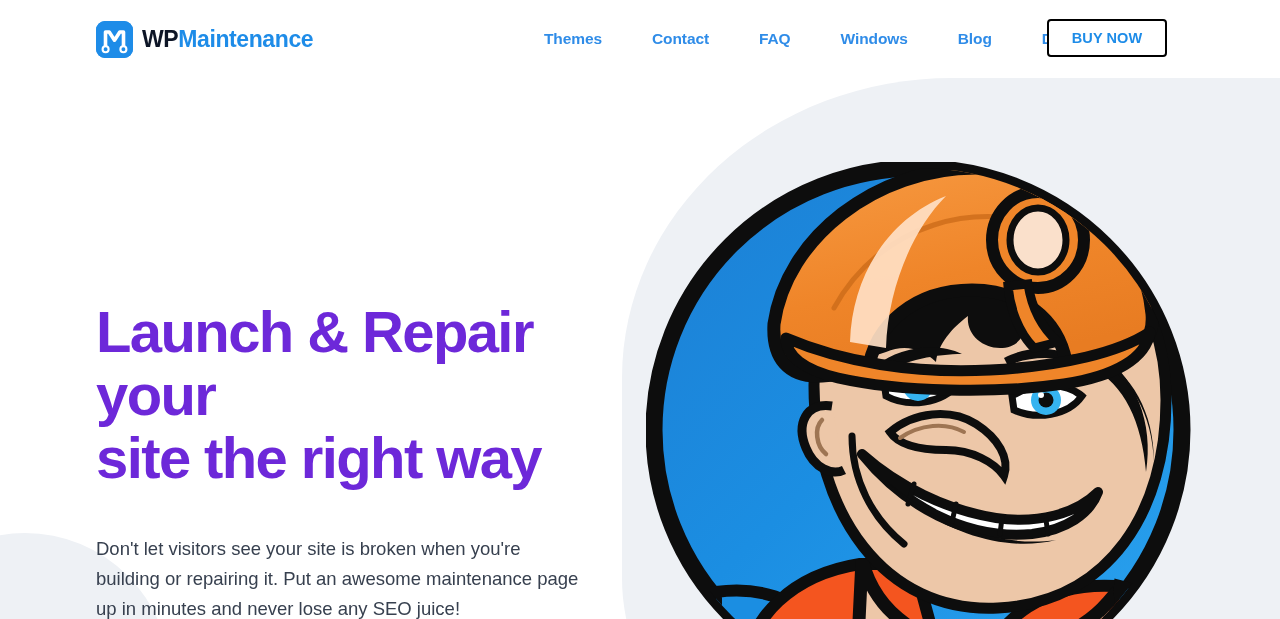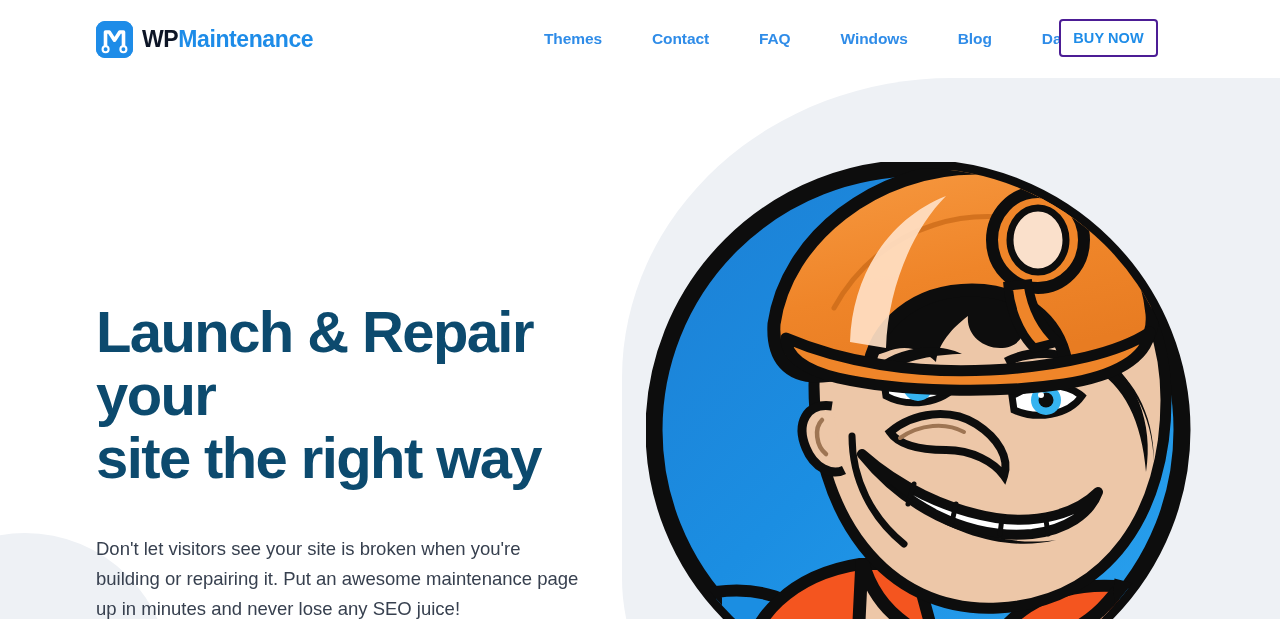--- a/index.html
+++ b/index.html
@@ -59,40 +59,40 @@
     display:flex; align-items:center; gap:12px;
   }
   .nav a {
     color:#2f8ce8; text-decoration:none;
     font-size:15.5px; font-weight:bold;
     padding:0 19px; white-space:nowrap;
     letter-spacing:-0.1px;
   }
   .buy-now {
     position:absolute; left:1047px; top:19px;
-    width:99px; height:38px;
-    border:2px solid #4c1d95;
+    width:120px; height:38px;
+    border:2px solid #000000;
     border-radius:4px;
     background:#ffffff;
     color:#1e8ce8;
     font-size:14.5px; font-weight:bold;
     font-family:"Liberation Sans", sans-serif;
     letter-spacing:0.1px;
     cursor:pointer;
-    display:flex; align-items:center; justify-content:center;margin-left:12px;
+    display:flex; align-items:center; justify-content:center;
   }
 
   
   .hero-copy {
     position:absolute; left:96px; top:300px;
     width:560px; z-index:10;
   }
   .hero-title {
     font-size:58px; line-height:1.09;
-    font-weight:bold; color:#0c4a6e;
+    font-weight:bold; color:#6d28d9;
     letter-spacing:-1.6px;
     white-space:pre-line;
   }
   .hero-sub {
     margin-top:44px;
     font-size:18.5px; line-height:1.62;
     color:#37404f; font-weight:normal;
     width:545px;
     white-space:pre-line;
   }

